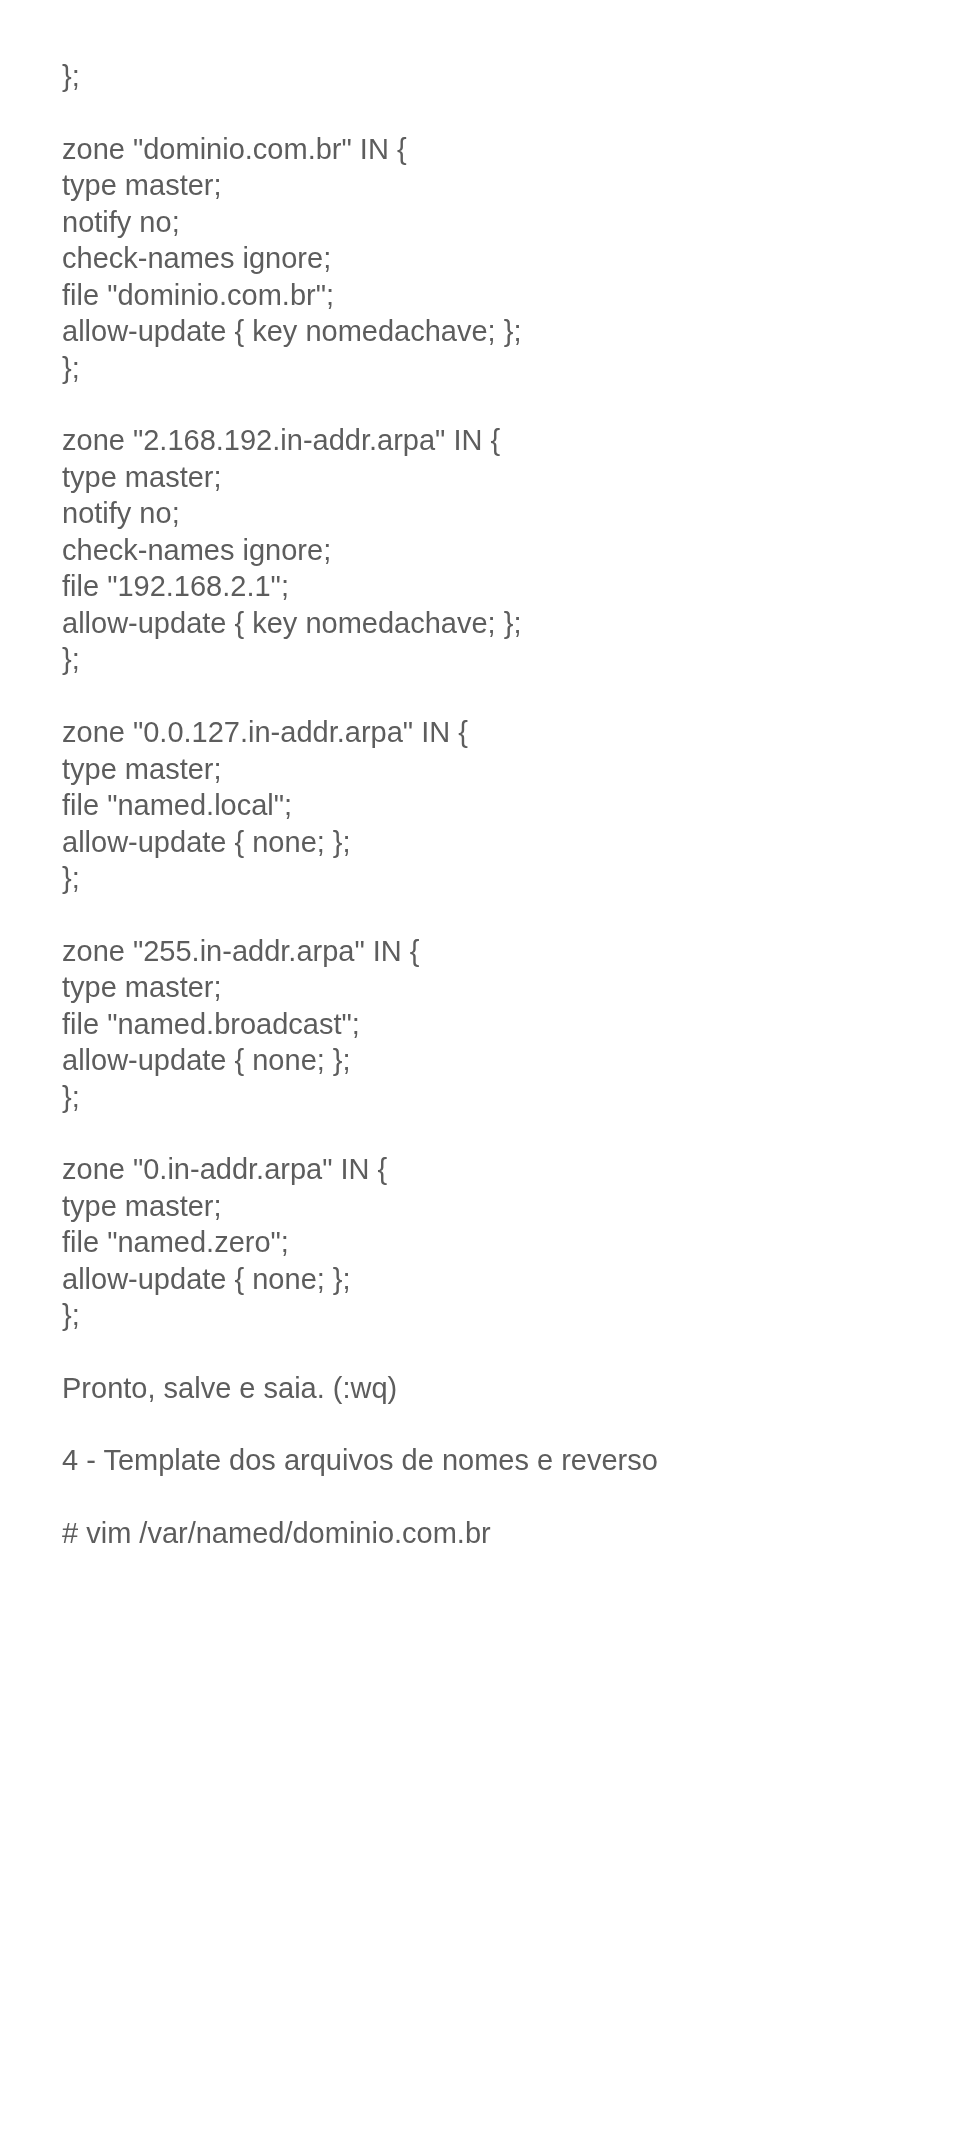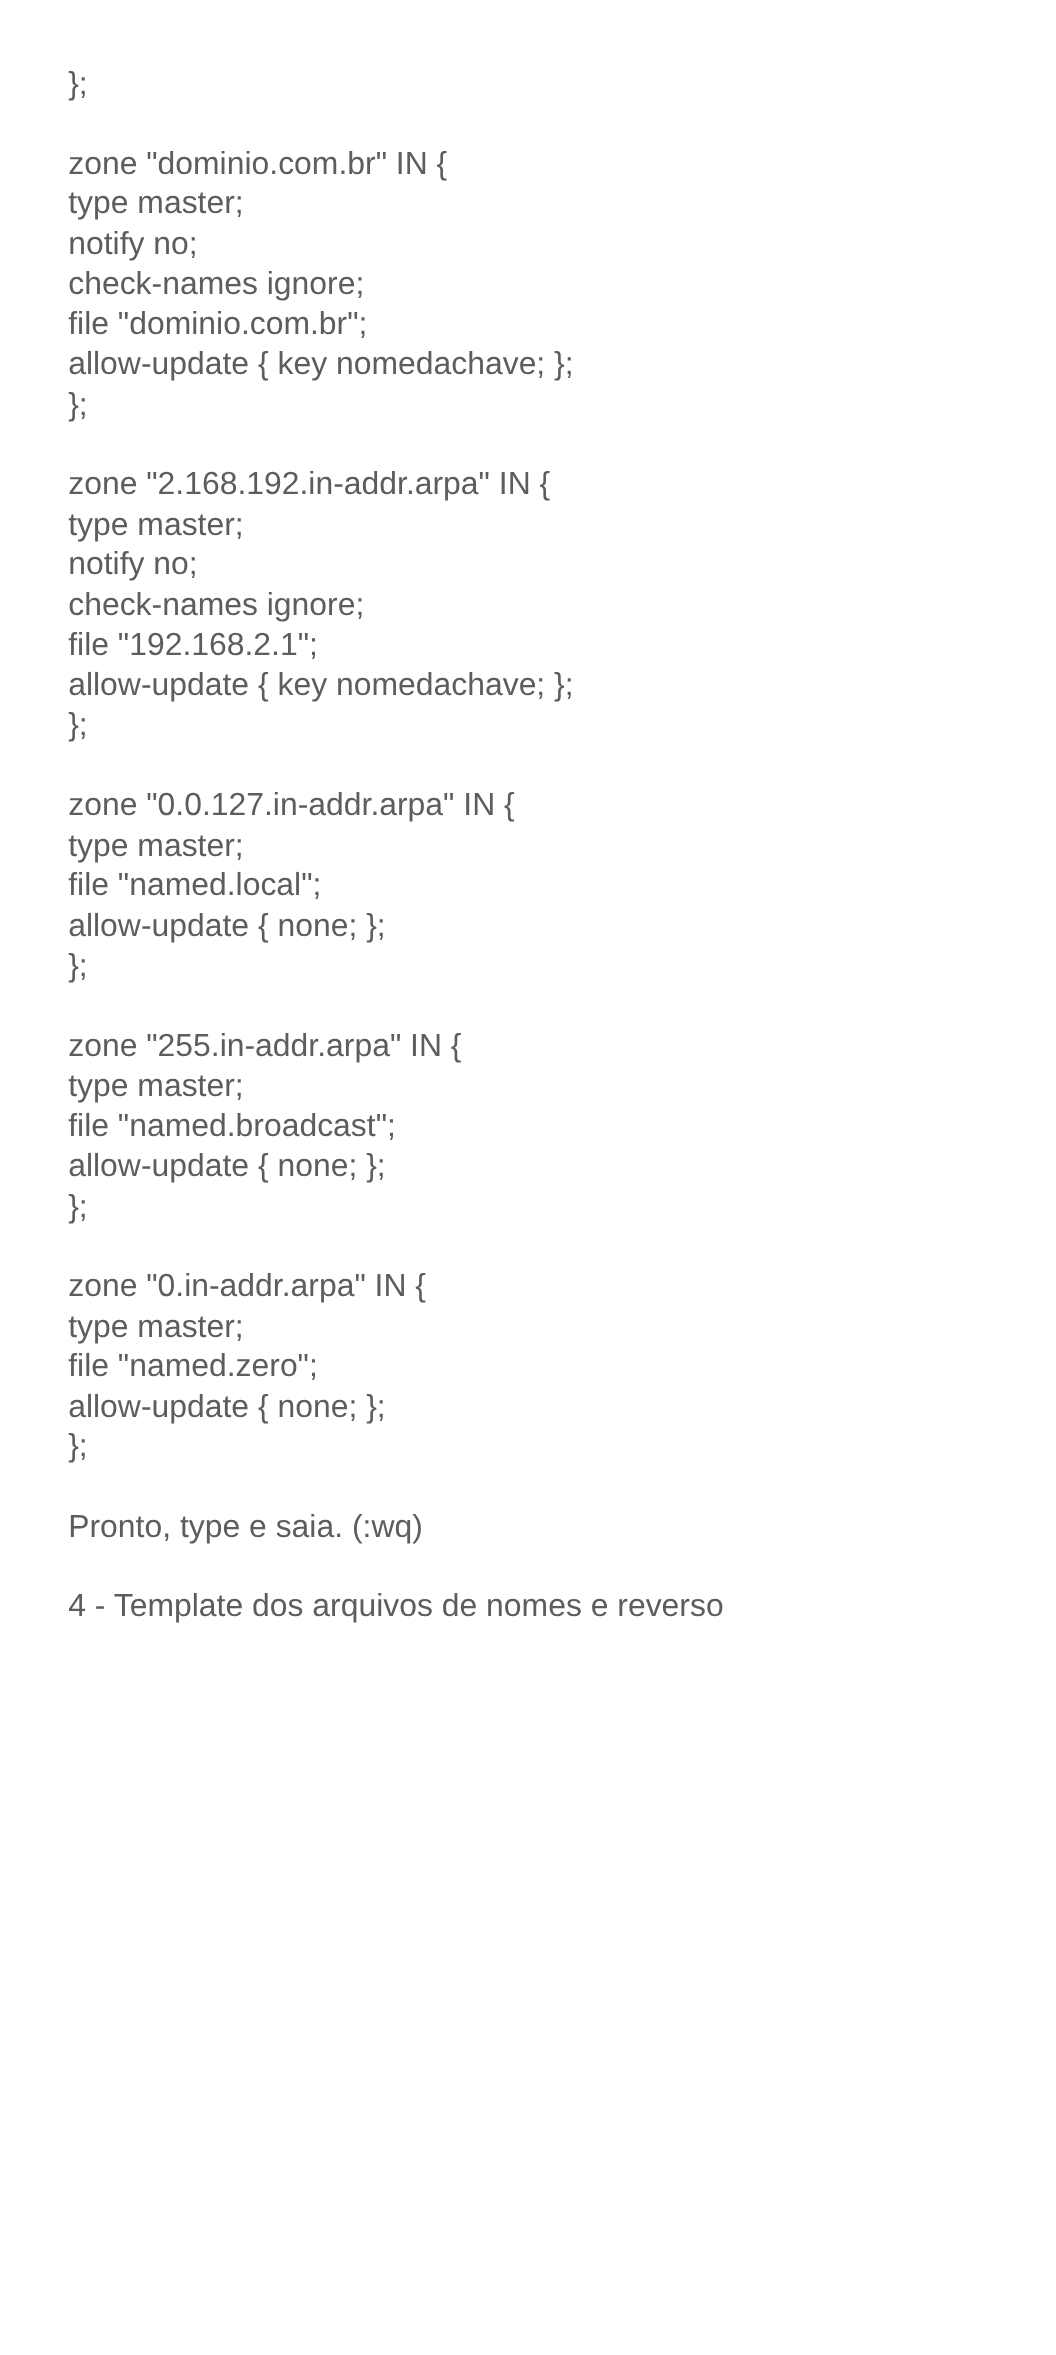--- a/index.html
+++ b/index.html
@@ -66,18 +66,21 @@
       <div class="line">};</div>
     </div>
     <div class="block">
       <div class="line">zone "0.in-addr.arpa" IN {</div>
       <div class="line">type master;</div>
       <div class="line">file "named.zero";</div>
       <div class="line">allow-update { none; };</div>
       <div class="line">};</div>
     </div>
     <div class="block">
-      <div class="line">Pronto, type e saia. (:wq)</div>
+      <div class="line">Pronto, salve e saia. (:wq)</div>
     </div>
     <div class="block bold">
       <div class="line">4 - Template dos arquivos de nomes e reverso</div>
     </div>
+    <div class="block bold">
+      <div class="line"># vim /var/named/dominio.com.br</div>
+    </div>
   </div>
 
 </body></html>

